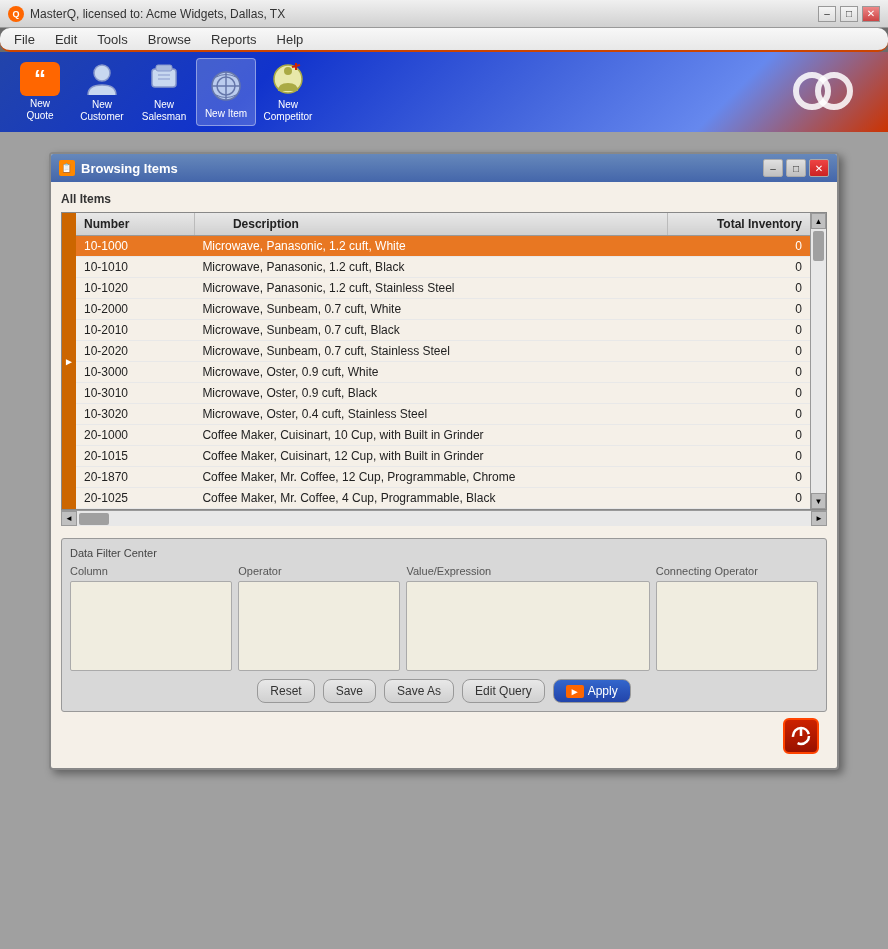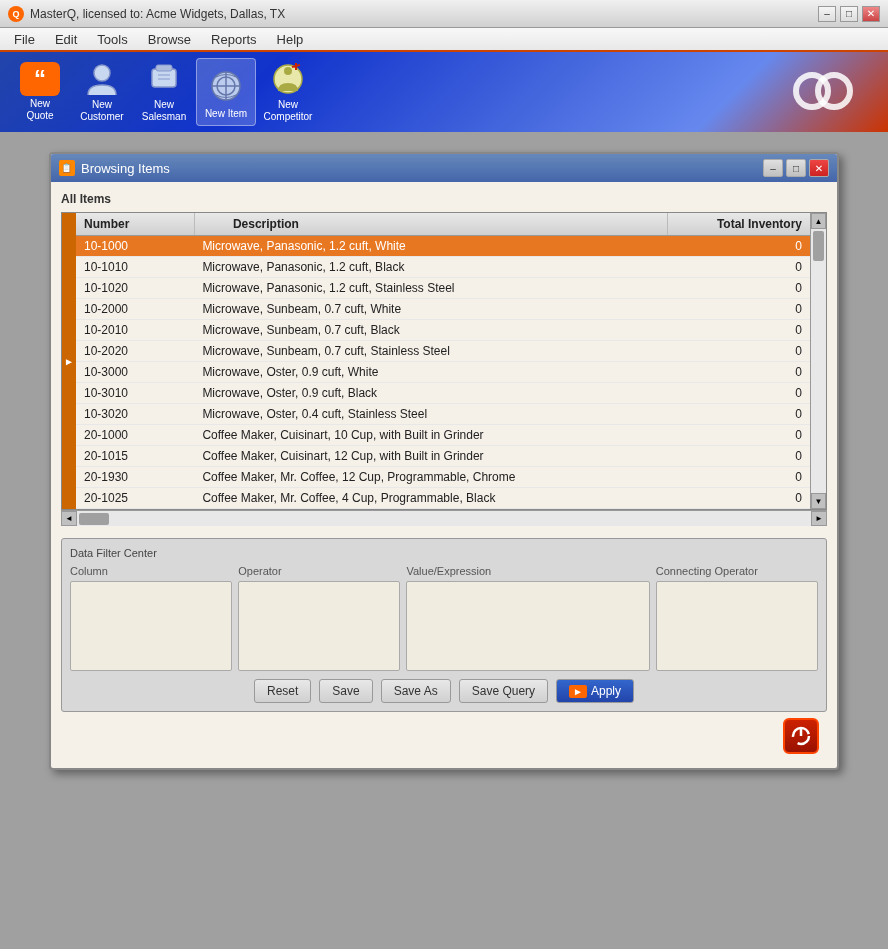--- a/index.html
+++ b/index.html
@@ -49,20 +49,21 @@
     .title-btn.close { background: linear-gradient(to bottom, #e88, #c44); color: white; }
 
     
     .menu-bar {
       background: linear-gradient(to bottom, #f8f8f8, #e8e8e8);
       height: 24px;
       display: flex;
       align-items: center;
       padding: 0 4px;
       border-bottom: 2px solid #cc4400;
+      border-radius: 10px;
     }
     .menu-item {
       padding: 2px 10px;
       font-size: 13px;
       color: #333;
       cursor: pointer;
     }
 
     
     .toolbar {
@@ -153,21 +154,21 @@
       border-radius: 2px;
       margin-right: 6px;
       font-size: 9px;
       display: flex; align-items: center; justify-content: center;
       color: white;
     }
     .browse-title-text {
       flex: 1;
       color: white;
       font-size: 13px;
-      font-weight: normal;
+      font-weight: bold;
     }
     .browse-btns { display: flex; gap: 3px; }
     .browse-btn {
       width: 20px; height: 18px;
       border: 1px solid #aaa;
       background: linear-gradient(to bottom, #e0e0e0, #c0c0c0);
       display: flex; align-items: center; justify-content: center;
       font-size: 10px; cursor: pointer; color: #333;
       border-radius: 2px;
     }
@@ -276,21 +277,21 @@
     .filter-buttons {
       display: flex;
       justify-content: center;
       gap: 8px;
       margin-top: 4px;
     }
     .filter-btn {
       padding: 4px 12px;
       background: linear-gradient(to bottom, #e8e8e8, #d0d0d0);
       border: 1px solid #999;
-      border-radius: 3px;
+      border-radius: 8px;
       font-size: 12px;
       cursor: pointer;
       color: #333;
     }
     .apply-btn {
       background: linear-gradient(to bottom, #3366cc, #2244aa);
       color: white;
       display: flex; align-items: center; gap: 4px;
     }
 
@@ -502,21 +503,21 @@
                   <td>20-1000</td>
                   <td>Coffee Maker, Cuisinart, 10 Cup, with Built in Grinder</td>
                   <td style="text-align: right;">0</td>
                 </tr>
                 <tr>
                   <td>20-1015</td>
                   <td>Coffee Maker, Cuisinart, 12 Cup, with Built in Grinder</td>
                   <td style="text-align: right;">0</td>
                 </tr>
                 <tr>
-                  <td>20-1930</td>
+                  <td>20-1870</td>
                   <td>Coffee Maker, Mr. Coffee, 12 Cup, Programmable, Chrome</td>
                   <td style="text-align: right;">0</td>
                 </tr>
                 <tr>
                   <td>20-1025</td>
                   <td>Coffee Maker, Mr. Coffee, 4 Cup, Programmable, Black</td>
                   <td style="text-align: right;">0</td>
                 </tr>
               </tbody>
           </table>
@@ -558,21 +559,21 @@
           <div>
             <div class="filter-col-header">Connecting Operator</div>
             <div class="filter-input-box"></div>
           </div>
         </div>
 
         <div class="filter-buttons">
           <button class="filter-btn">Reset</button>
           <button class="filter-btn">Save</button>
           <button class="filter-btn">Save As</button>
-          <button class="filter-btn">Save Query</button>
+          <button class="filter-btn">Edit Query</button>
           <button class="filter-btn apply-btn">
             <span style="background:#ff6600;padding:1px 4px;border-radius:2px;font-size:10px;">►</span>
             <span>Apply</span>
           </button>
         </div>
       </div>
 
       <div class="power-btn-area">
         <div class="power-btn">
           <svg width="20" height="20" viewBox="0 0 20 20">

